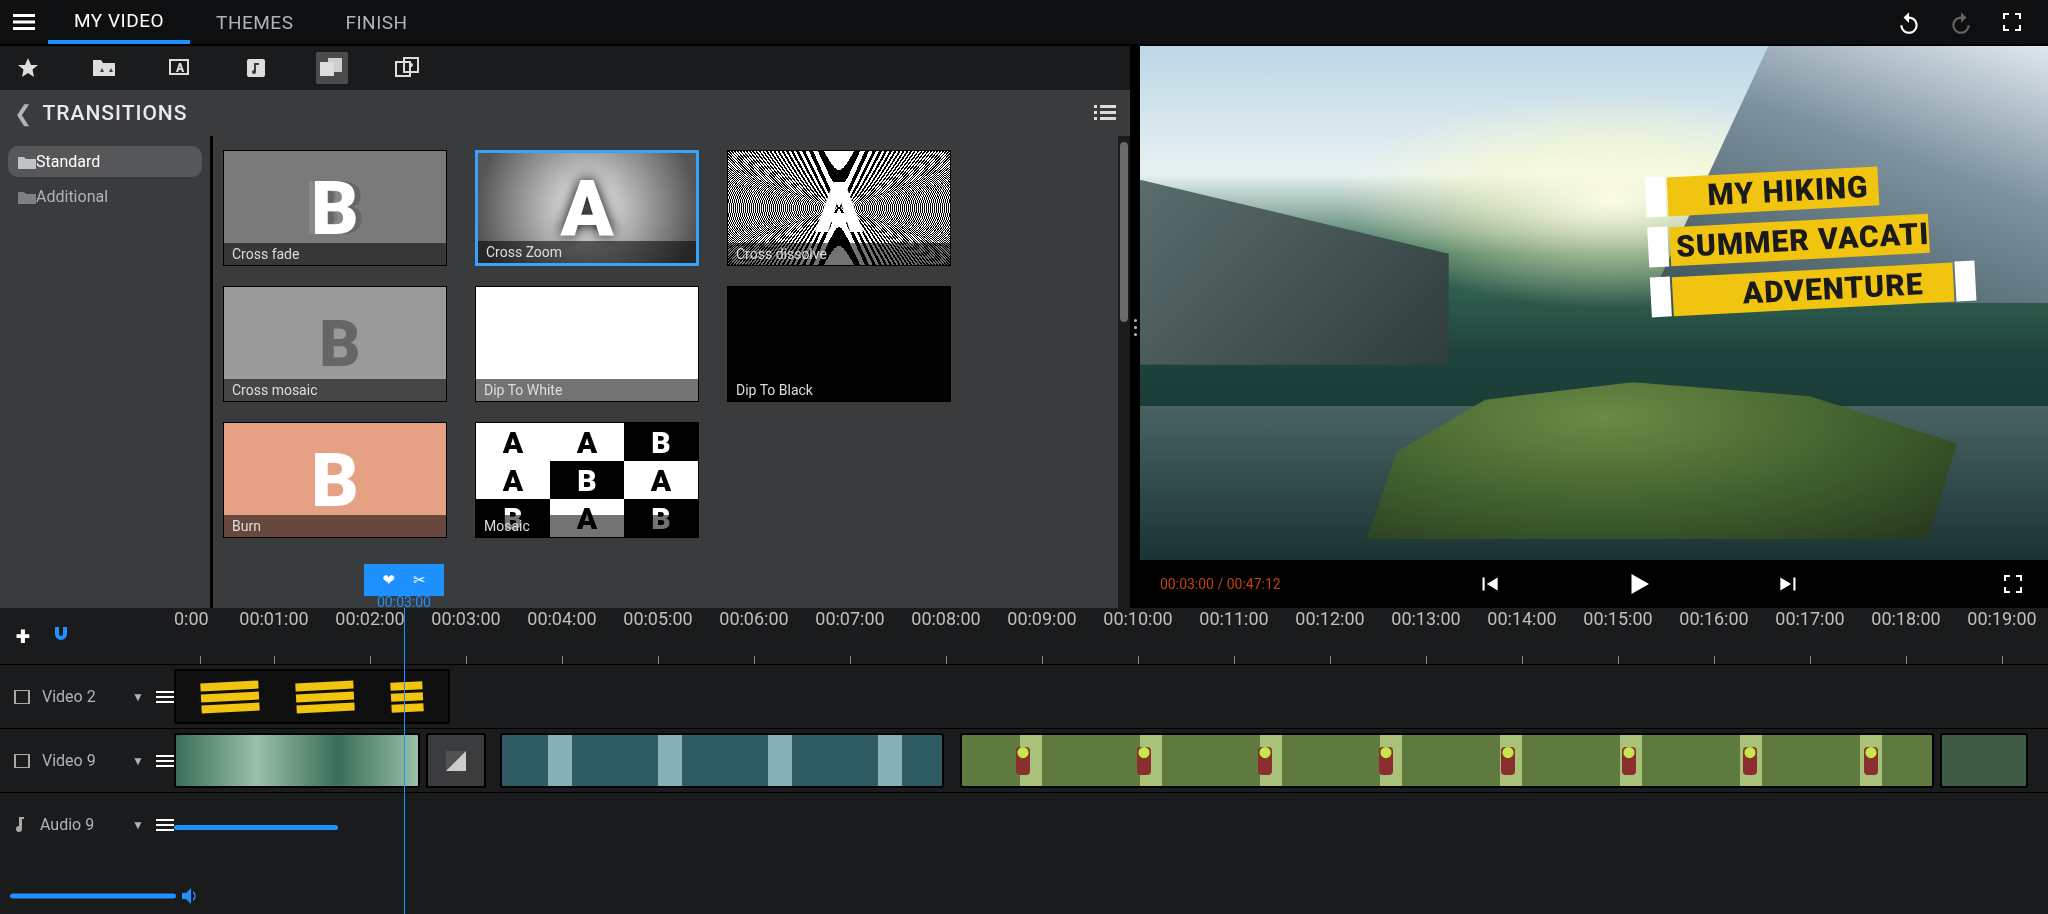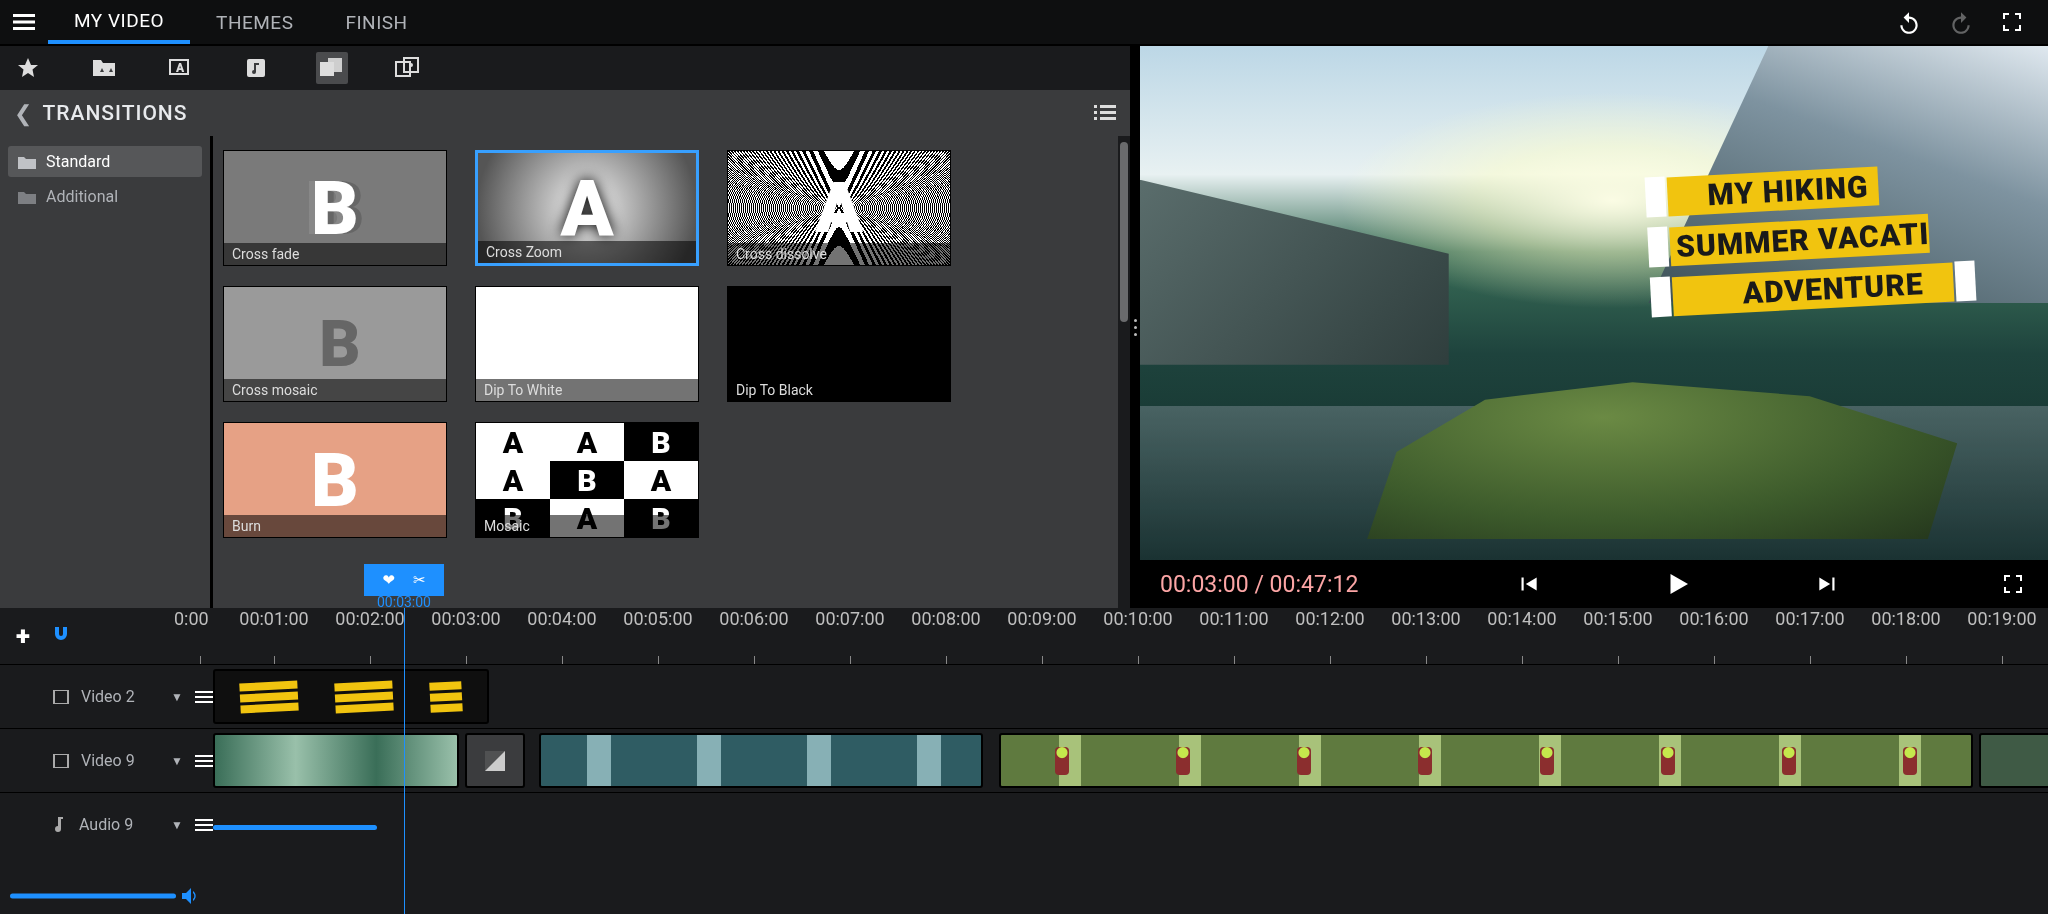--- a/index.html
+++ b/index.html
@@ -56,21 +56,21 @@
   
   .crumbrow{height:46px;display:flex;align-items:center;padding:0 14px;justify-content:space-between;}
   .crumb{display:flex;align-items:center;gap:10px;}
   .crumb .back{font-size:22px;color:var(--muted);}
   .crumb h2{margin:0;font-size:21px;font-weight:500;letter-spacing:1px;}
   .listicon{width:22px;height:16px;}
 
   
   .libbody{flex:1;display:flex;min-height:0;background:var(--bg3);}
   .sidecats{width:210px;padding:10px 8px;display:flex;flex-direction:column;gap:4px;}
-  .cat{display:flex;align-items:center;gap:10px;padding:6px 10px;border-radius:3px;color:var(--muted);}
+  .cat{display:flex;align-items:center;padding:6px 10px;border-radius:10px;color:var(--muted);}
   .cat.sel{background:#565759;color:#fff;}
   .folder{width:18px;height:14px;display:inline-block;}
 
   .thumbs{flex:1;overflow:hidden;padding:14px 10px;display:grid;grid-template-columns:repeat(3,224px);grid-auto-rows:116px;gap:20px 28px;align-content:start;border-left:3px solid #000;}
   .thumb{position:relative;background:#000;border:1px solid #000;display:flex;align-items:center;justify-content:center;overflow:hidden;}
   .thumb.sel{border:3px solid #38a0ff;}
   .tlabel{position:absolute;left:0;right:0;bottom:0;background:rgba(0,0,0,.55);color:#ddd;font-size:14px;padding:3px 8px;}
   
   .bigA{font-size:78px;font-weight:900;color:#fff;text-shadow:0 0 14px #000;}
   .blurB{font-size:74px;font-weight:900;color:#d8d8d8;filter:blur(4px);}
@@ -104,40 +104,40 @@
     clip-path:polygon(5% 50%,20% 20%,45% 10%,75% 18%,100% 45%,95% 100%,0 100%);}
   .titlebars{position:absolute;top:24%;right:8%;transform:rotate(-3deg);display:flex;flex-direction:column;gap:10px;}
   .bar{display:flex;align-items:center;}
   .chip{width:20px;height:40px;background:#fff;margin:0 2px;}
   .strip{background:var(--yellow);color:#1a1a1a;font-weight:900;font-size:30px;letter-spacing:1px;padding:2px 16px;}
   .b1 .strip{padding-left:40px;padding-right:10px;}
   .b2 .strip{padding-left:6px;padding-right:0;}
   .b3 .strip{padding-left:70px;padding-right:30px;}
 
   .pctrl{height:48px;display:flex;align-items:center;padding:0 20px;}
-  .time{font-size:23px;color:#fca5a5;}
+  .time{font-size:14px;color:#c2410c;}
   .pcenter{flex:1;display:flex;align-items:center;justify-content:center;gap:120px;}
   .pbtn{width:30px;height:30px;display:flex;align-items:center;justify-content:center;}
 
   
   .timeline{flex:0 0 306px;display:flex;flex-direction:column;background:var(--bg1);position:relative;}
   .ruler{display:flex;height:56px;align-items:center;}
   .ruler-actions{width:174px;flex:0 0 174px;display:flex;align-items:center;gap:18px;padding-left:16px;}
   .ruler-scale{flex:1;position:relative;height:100%;}
   .ticks{position:absolute;inset:0;display:flex;}
   .tk{flex:0 0 96px;font-size:18px;color:#bfbfbf;text-align:center;position:relative;}
   .tk::before{content:"";position:absolute;left:50%;bottom:0;width:1px;height:8px;background:#888;}
   .tk.first{flex:0 0 52px;text-align:left;}
   .playhead{position:absolute;top:0;left:230px;width:1px;height:306px;background:var(--accent2);z-index:5;}
   .ph-flag{position:absolute;top:-44px;left:-40px;width:80px;height:32px;background:var(--accent2);display:flex;align-items:center;justify-content:center;gap:12px;}
   .ph-flag::after{content:"";position:absolute;left:50%;bottom:-8px;transform:translateX(-50%);border:8px solid transparent;border-top-color:var(--accent2);}
   .ph-icons{display:flex;gap:18px;color:#fff;font-size:15px;}
   .ph-time{position:absolute;top:-14px;left:-44px;width:88px;font-size:14px;color:var(--accent2);text-align:center;}
 
-  .track{display:flex;height:64px;border-top:1px solid #000;padding-left:39px;}
+  .track{display:flex;height:64px;border-top:1px solid #000;}
   .trk-head{width:174px;flex:0 0 174px;display:flex;align-items:center;gap:12px;padding-left:14px;color:var(--muted);font-size:16px;}
   .trk-body{flex:1;position:relative;overflow:hidden;}
   .clip{position:absolute;top:4px;bottom:4px;border:2px solid #000;border-radius:3px;overflow:hidden;display:flex;}
   .titleclip{left:0;width:276px;background:#0f0f0f;display:flex;align-items:center;justify-content:space-around;padding:0 6px;}
   .minibar{display:flex;flex-direction:column;gap:3px;transform:rotate(-3deg);} 
   .minibar span{width:58px;height:8px;background:var(--yellow);}
   .minibar.small span{width:32px;}
   .vclip1{left:0;width:246px;background:linear-gradient(90deg,#3a6e58,#99c0aa,#3a6e58,#99c0aa);}
   .fxclip{left:252px;width:60px;background:#3b3c3e;display:flex;align-items:center;justify-content:center;}
   .vclip2{left:326px;width:444px;background:repeating-linear-gradient(90deg,#2f5c63 0 46px,#87b0b5 46px 70px,#2f5c63 70px 110px);}

